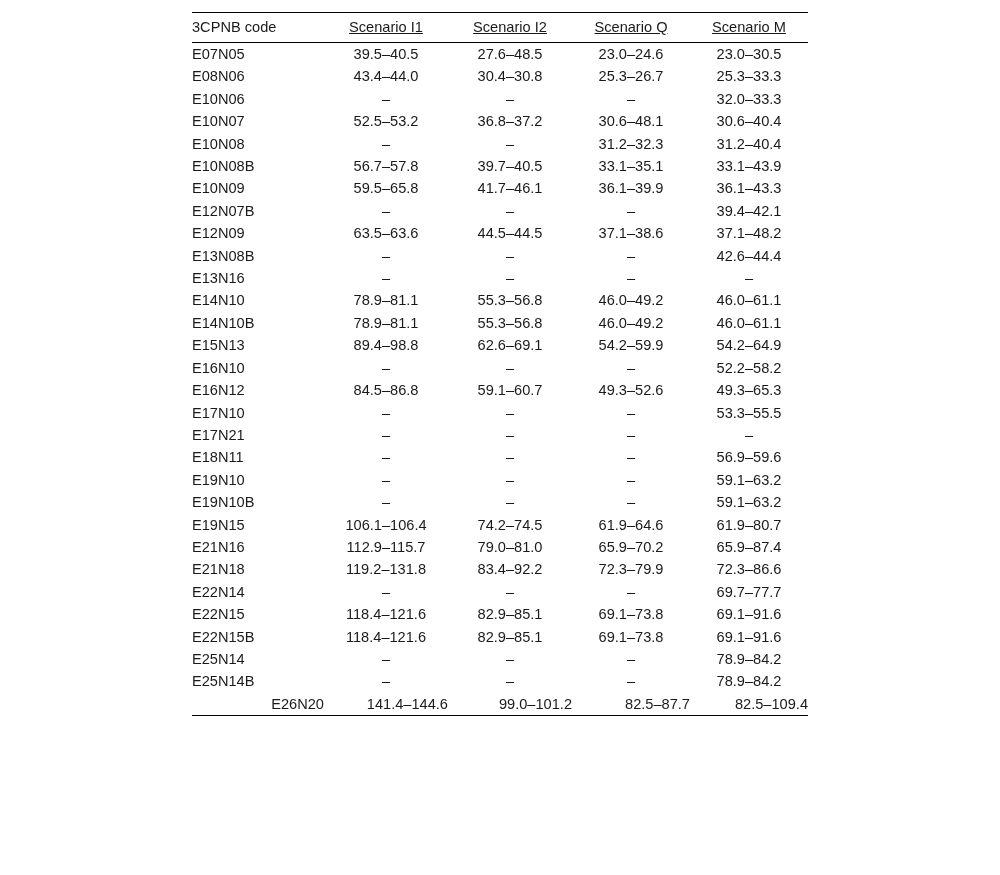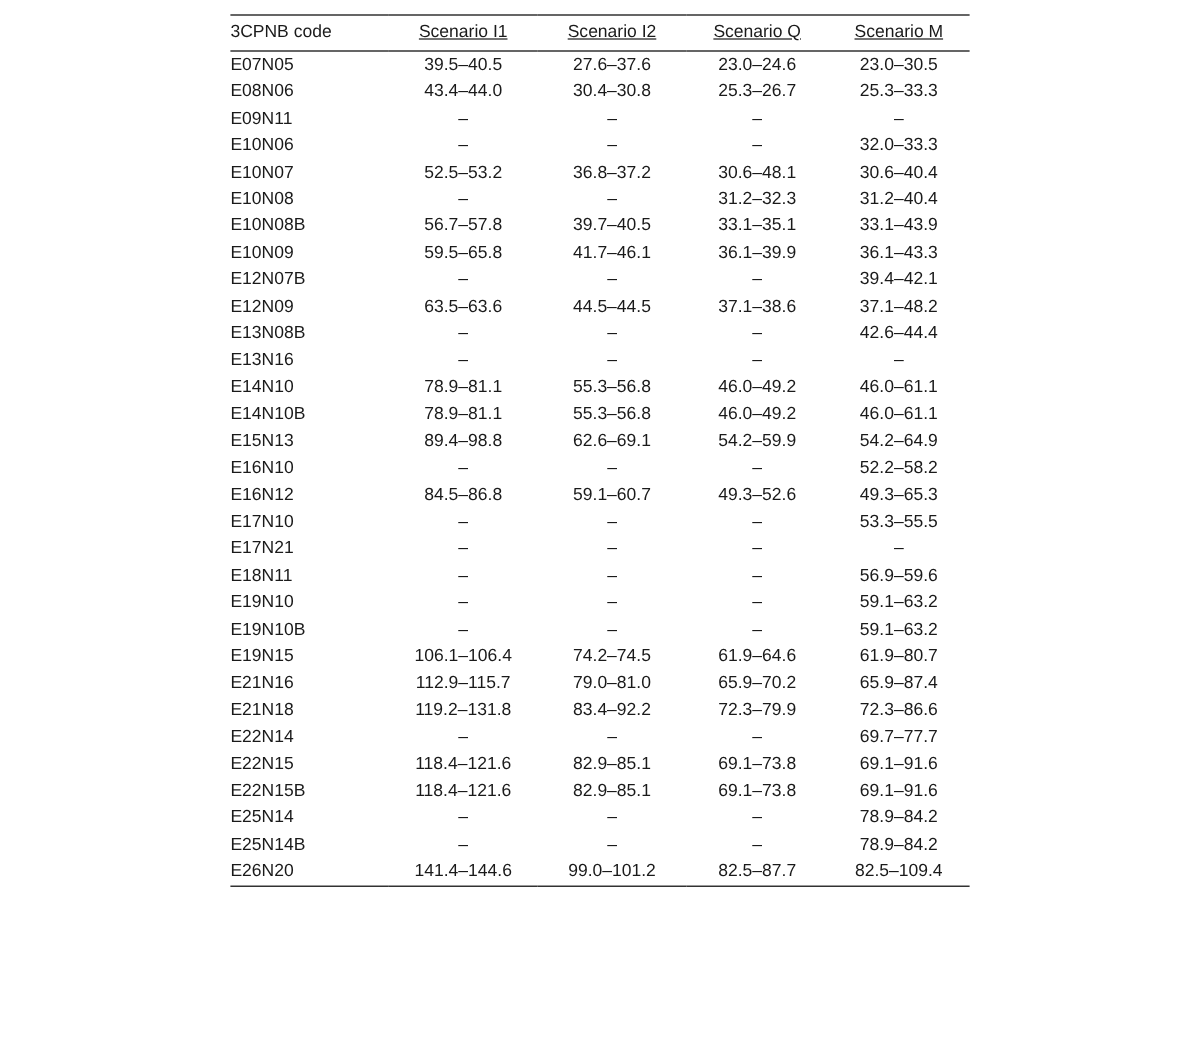--- a/index.html
+++ b/index.html
@@ -40,20 +40,21 @@
 
   table.data-table tbody td {
     padding: 0;
     height: 22.4px;
     line-height: 22.4px;
     white-space: nowrap;
   }
 
   table.data-table tbody tr.last-row td {
     border-bottom: 1.6px solid #000;
+    text-align: right;
   }
 
   
   col.c-code  { width: 132px; }
   col.c-i1    { width: 124px; }
   col.c-i2    { width: 124px; }
   col.c-q     { width: 118px; }
   col.c-m     { width: 118px; }
 
   .col-code { text-align: left;   padding-left: 11px; margin-left: 31px; }
@@ -80,37 +81,30 @@
         <th class="col-val">Scenario I1</th>
         <th class="col-val">Scenario I2</th>
         <th class="col-val">Scenario Q</th>
         <th class="col-val">Scenario M</th>
       </tr>
     </thead>
     <tbody id="table-body">
         <tr>
           <td class="col-code">E07N05</td>
           <td class="col-val">39.5–40.5</td>
-          <td class="col-val">27.6–37.6</td>
+          <td class="col-val">27.6–48.5</td>
           <td class="col-val">23.0–24.6</td>
           <td class="col-val">23.0–30.5</td>
         </tr>
         <tr>
           <td class="col-code">E08N06</td>
           <td class="col-val">43.4–44.0</td>
           <td class="col-val">30.4–30.8</td>
           <td class="col-val">25.3–26.7</td>
           <td class="col-val">25.3–33.3</td>
-        </tr>
-        <tr>
-          <td class="col-code">E09N11</td>
-          <td class="col-val">–</td>
-          <td class="col-val">–</td>
-          <td class="col-val">–</td>
-          <td class="col-val">–</td>
         </tr>
         <tr>
           <td class="col-code">E10N06</td>
           <td class="col-val">–</td>
           <td class="col-val">–</td>
           <td class="col-val">–</td>
           <td class="col-val">32.0–33.3</td>
         </tr>
         <tr>
           <td class="col-code">E10N07</td>

